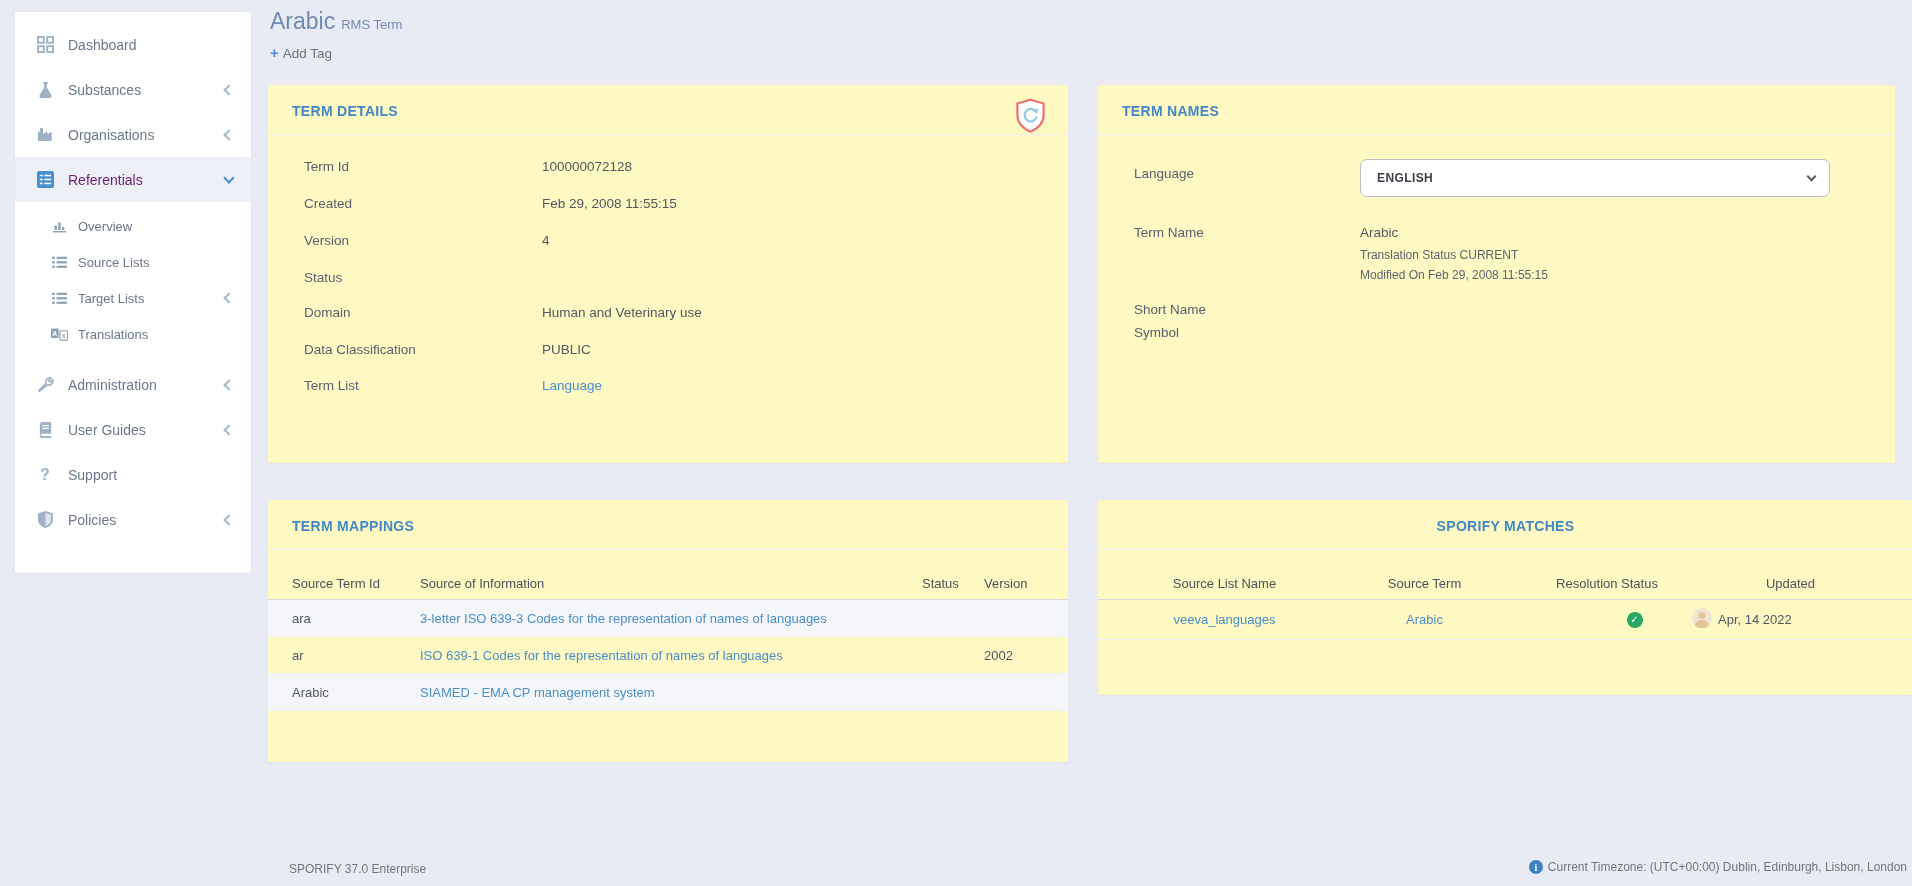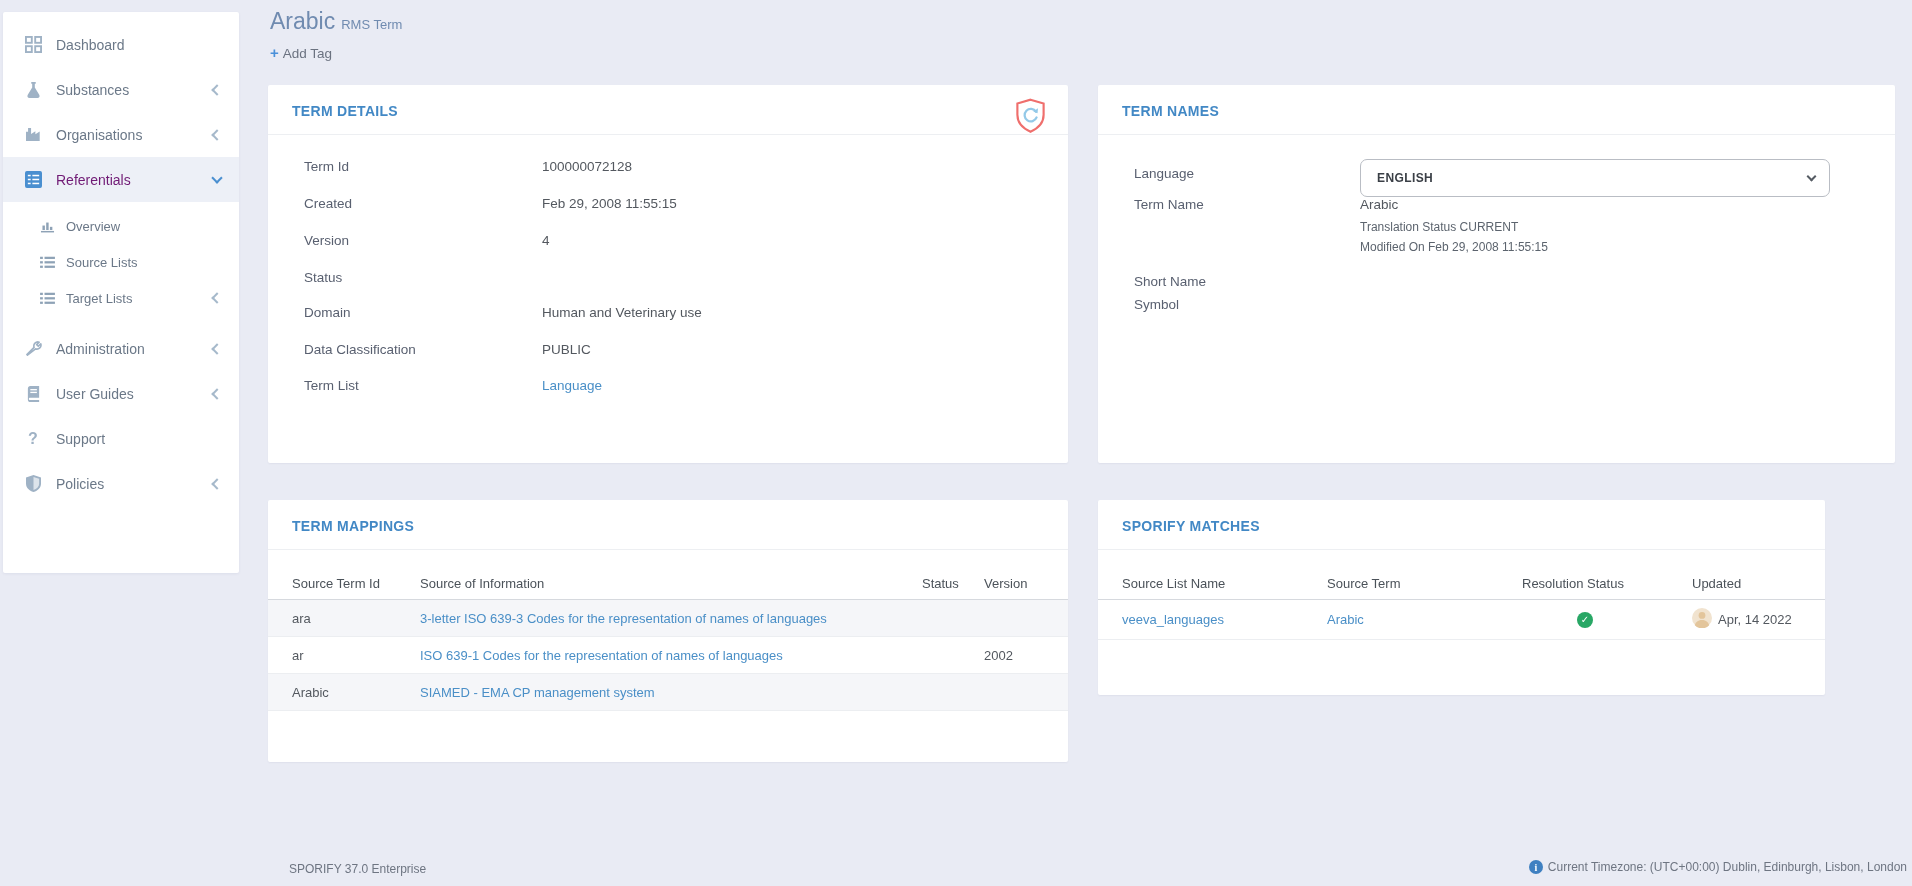--- a/index.html
+++ b/index.html
@@ -8,21 +8,21 @@
     position:relative;
     background:#e9ebf4;
     font-family:"Liberation Sans", sans-serif;
     color:#5a6270;
     overflow:hidden;
   }
   a { text-decoration:none; }
 
   
   .sidebar {
-    position:absolute; left:3px; top:12px; width:236px; height:561px;
+    position:absolute; left:15px; top:12px; width:236px; height:561px;
     background:#fff; border-radius:2px; box-shadow:0 1px 3px rgba(60,70,110,.07);
     padding-top:10px; font-size:14px;
   }
   .nav-item {
     height:45px; display:flex; align-items:center; padding:0 18px 0 20px;
     color:#6b7888; cursor:pointer;
   }
   .nav-item .nicon { width:20px; margin-right:13px; color:#9fb2c5; display:flex; align-items:center; justify-content:center; }
   .nav-item.active { background:#edf0f7; color:#701a75; }
   .nav-item.active .nicon { color:#4a8fd0; }
@@ -36,28 +36,28 @@
   .chev { margin-left:auto; width:8px; height:8px; border-left:2px solid #a6b9cb; border-bottom:2px solid #a6b9cb; transform:rotate(45deg); flex:none; }
   .chev.down { transform:rotate(-45deg); border-color:#4a8fd0; margin-top:-3px; }
 
   
   .page-title { position:absolute; left:270px; top:8px; color:#708bb0; font-size:23px; }
   .page-title .term-type { font-size:13px; margin-left:6px; }
   .add-tag { position:absolute; left:270px; top:44px; font-size:13.5px; color:#6b7280; cursor:pointer; }
   .add-tag .plus { color:#4a90d9; font-weight:bold; margin-right:4px; font-size:15px; }
 
   
-  .card { position:absolute; background:#ffffff; border-radius:2px; box-shadow:0 1px 2px rgba(60,70,110,.06); }
+  .card { position:absolute; background:#fef9c3; border-radius:2px; box-shadow:0 1px 2px rgba(60,70,110,.06); }
   .card-header { padding:18px 24px 0 24px; font-size:14px; font-weight:bold; color:#4288c5; letter-spacing:.3px; }
   .card-divider { border-bottom:1px solid #edeff2; margin-top:15px; }
 
   #card-term-details { left:268px; top:85px;  width:800px; height:378px; }
   #card-term-names   { left:1098px; top:85px; width:797px; height:378px; }
   #card-term-mappings{ left:268px; top:500px; width:800px; height:262px; }
-  #card-sporify      { left:1098px; top:500px; width:727px; height:195px; }
+  #card-sporify      { left:1098px; top:500px; width:815px; height:195px;text-align:center; }
 
   .shield-refresh { position:absolute; top:13px; right:22px; cursor:pointer; }
 
   
   .details { padding:14px 24px 0 24px; }
   .detail-row { display:flex; align-items:flex-start; padding:10px 0 10px 12px; font-size:13.5px; }
   .detail-label { flex:0 0 238px; color:#596070; }
   .detail-value { color:#53585f; line-height:1.25; }
   .detail-note { font-size:12px; color:#5c646e; margin-top:5px; }
   .link { color:#4a8fc7; cursor:pointer; }
@@ -194,20 +194,31 @@
               <rect x="0" y="5.6" width="3" height="2.4"></rect>
               <rect x="4.8" y="5.6" width="11.2" height="2.4"></rect>
               <rect x="0" y="10.4" width="3" height="2.4"></rect>
               <rect x="4.8" y="10.4" width="11.2" height="2.4"></rect>
             </g>
           </svg>
       </span>
       <span>Target Lists</span>
       <span class="chev"></span>
     </div>
+    <div class="sub-item">
+      <span class="nicon">
+        <svg width="18" height="13" viewBox="0 0 20 14">
+            <rect x="0" y="0" width="9" height="11" rx="1" fill="currentColor"></rect>
+            <text x="4.5" y="8.3" font-size="8" fill="#fff" text-anchor="middle" font-family="sans-serif" font-weight="bold">A</text>
+            <rect x="10.6" y="2.6" width="9" height="11" rx="1" fill="none" stroke="currentColor" stroke-width="1.4"></rect>
+            <text x="15.1" y="11" font-size="7.5" fill="currentColor" text-anchor="middle" font-family="sans-serif" font-weight="bold">x</text>
+          </svg>
+      </span>
+      <span>Translations</span>
+    </div>
   </div>
 
   <div class="nav-item">
     <span class="nicon">
       <svg width="17" height="17" viewBox="0 0 18 18">
           <path fill="none" stroke="currentColor" stroke-width="1.7" stroke-linecap="round" stroke-linejoin="round" d="M2.6 16l-0.6-0.6 7.6-7.6a4.3 4.3 0 0 1 5.4-5.5L12.4 4.9l1.7 1.7 2.6-2.6a4.3 4.3 0 0 1-5.5 5.4z"></path>
         </svg>
     </span>
     <span>Administration</span>
     <span class="chev"></span>
@@ -294,21 +305,21 @@
   <div class="card-header">TERM NAMES</div>
   <div class="card-divider"></div>
   <div class="tn-body">
     <div class="tn-row">
       <span class="tn-label tn-label-top">Language</span>
       <div class="lang-select">
         <span>ENGLISH</span>
         <span class="select-chev"></span>
       </div>
     </div>
-    <div class="tn-row" style="">
+    <div class="tn-row" style="margin-top:28px;">
       <span class="tn-label">Term Name</span>
       <div>
         <div class="detail-value">Arabic</div>
         <div class="tn-note">Translation Status CURRENT</div>
         <div class="tn-note">Modified On Feb 29, 2008 11:55:15</div>
       </div>
     </div>
     <div class="tn-row" style="margin-top:20px;">
       <span class="tn-label">Short Name</span>
       <span class="detail-value"></span>

